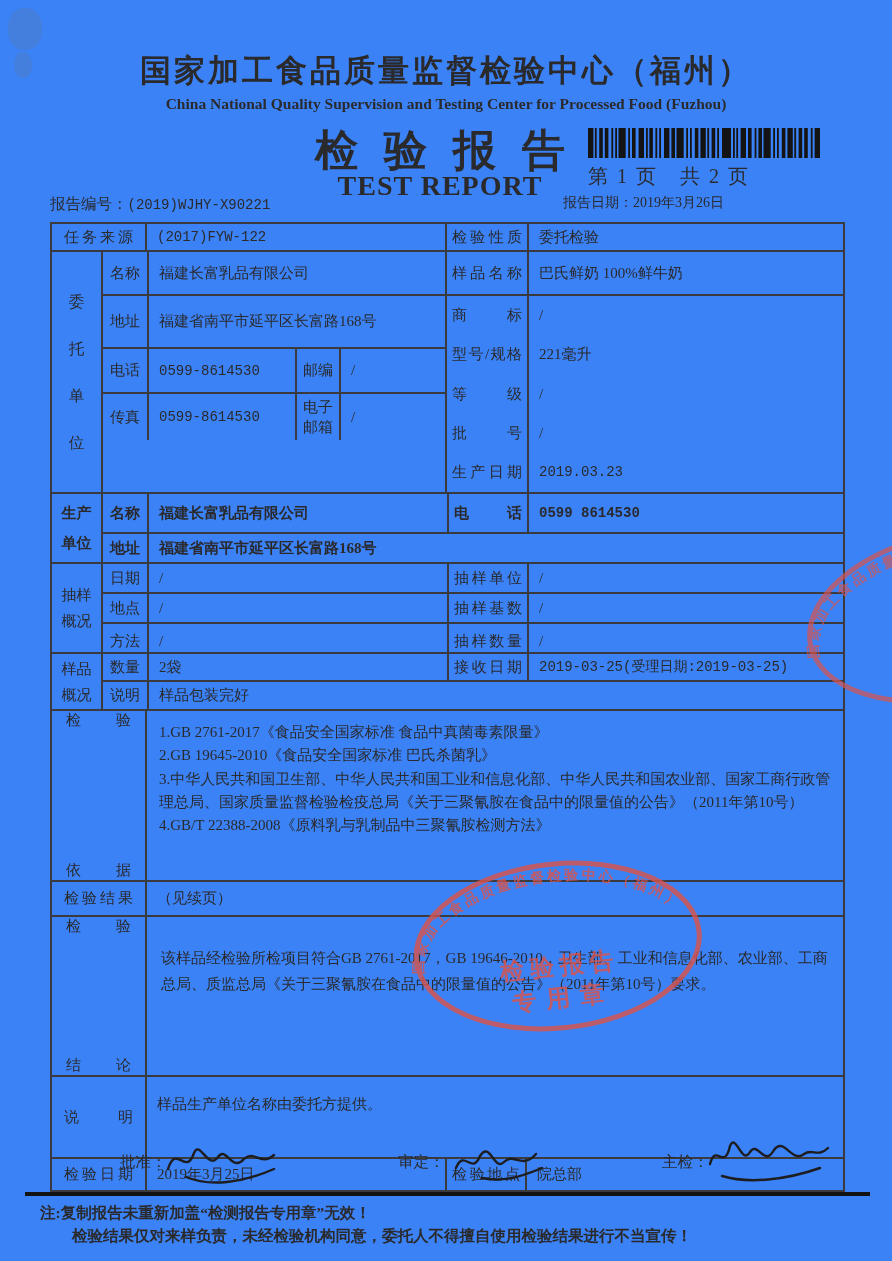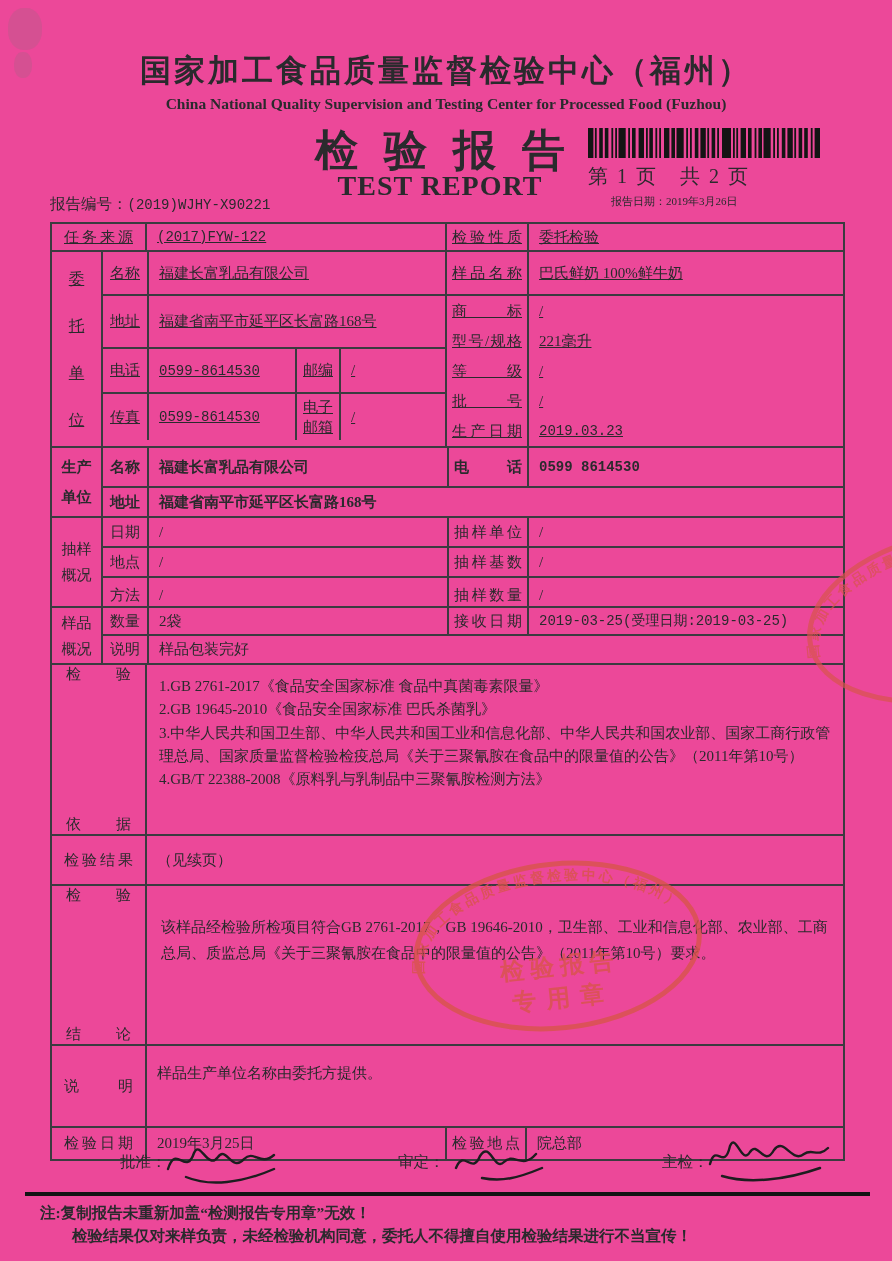--- a/index.html
+++ b/index.html
@@ -1,31 +1,31 @@
 <!DOCTYPE html>
 <html><head>
 <meta charset="utf-8">
 <style>
   :root{ --bd:#3b3b3f; --ink:#2a2a2d; --red:#d9544d; }
   html,body{margin:0;padding:0;background:#888;}
-  .page{position:relative;width:892px;height:1261px;background:#ec4899;overflow:hidden;
+  .page{position:relative;width:892px;height:1261px;background:#3b82f6;overflow:hidden;
         font-family:"Liberation Serif","DejaVu Serif",serif;color:var(--ink);}
   *{box-sizing:border-box;}
   .abs{position:absolute;}
   .mono{font-family:"Liberation Mono","DejaVu Sans Mono",monospace;font-size:14px;}
 
   
   .org-cn{left:0;top:50px;width:892px;text-align:center;font-size:31px;font-weight:700;letter-spacing:3px;}
   .org-en{left:0;top:95px;width:892px;text-align:center;font-size:15.5px;font-weight:700;}
   .title-cn{left:0;top:122px;width:880px;text-align:center;font-size:43px;font-weight:700;letter-spacing:26px;text-indent:26px;}
   .title-en{left:0;top:170px;width:880px;text-align:center;font-size:28px;font-weight:700;letter-spacing:1px;}
   .barcode{left:588px;top:128px;}
   .page-ind{left:588px;top:163px;font-size:20px;letter-spacing:2px;}
   .repno{left:50px;top:194px;font-size:15.5px;}
-  .repdate{left:611px;top:194px;font-size:11px;}
+  .repdate{left:563px;top:194px;font-size:14px;}
 
   
   .smudge{background:rgba(110,118,118,.18);border-radius:45%;}
 
   
   .tbl{position:absolute;left:50px;top:222px;width:795px;border:2px solid var(--bd);font-size:15px;}
   .row{display:flex;}
   .col{display:flex;flex-direction:column;}
   .flex1{flex:1;min-width:0;}
   .sec{border-bottom:2px solid var(--bd);}
@@ -40,21 +40,21 @@
   .w93{flex:0 0 93px;padding:0 12px;}
   .w148{flex:0 0 148px;}
   .w300{flex:0 0 300px;}
   .jl{display:block;width:100%;text-align:justify;text-align-last:justify;}
   .stack{word-break:break-all;text-align:center;}
   .vlabel{width:17px;line-height:47px;font-size:15.5px;}
   .l2a{width:35px;line-height:30px;}
   .l2b{width:35px;line-height:26px;}
   .biglabel{flex:0 0 93px;display:flex;flex-direction:column;justify-content:space-between;padding:0 14px;}
   .gap26{gap:26px;} .gap42{gap:42px;}
-  .h28{height:28px;} .h30{height:30px;} .h31{height:31px;} .h35{height:50px;}
+  .h28{height:28px;} .h30{height:30px;} .h31{height:31px;} .h35{height:35px;}
   .h40{height:40px;} .h44{height:44px;} .h45{height:45px;} .h46{height:46px;} .h53{height:53px;}
   .para{padding:10px 12px;line-height:1.55;}
   .line5{flex:1;display:flex;align-items:center;}
 
   
   .stamp{pointer-events:none;}
   .stamp-main{left:408px;top:856px;opacity:.82;transform:rotate(-6deg);}
   .stamp-edge{left:800px;top:526px;opacity:.7;transform:rotate(-12deg);}
 
   
@@ -126,21 +126,21 @@
 
   <div class="abs repno">
     <span>报告编号：</span><span class="mono">(2019)WJHY-X90221</span>
   </div>
   <div class="abs repdate">
     <span>报告日期：</span><span>2019年3月26日</span>
   </div>
 
   <div class="tbl">
 
-    <div class="sec row" style="height:224px;text-decoration:underline;">
+    <div class="sec row" style="height:270px;">
       <div class="col" style="flex:0 0 393px;">
         <div class="row h28 bb">
           <div class="cell w93">
               <span class="jl">任务来源</span>
             </div>
           <div class="cell flex1 bl val mono">(2017)FYW-122</div>
         </div>
         <div class="row flex1">
           <div class="cell w49">
               <span class="stack vlabel">委托单位</span>

